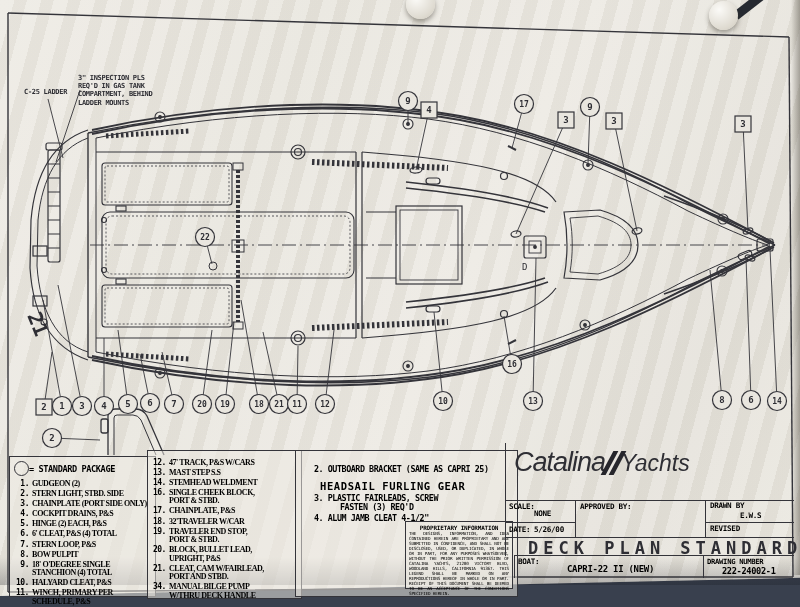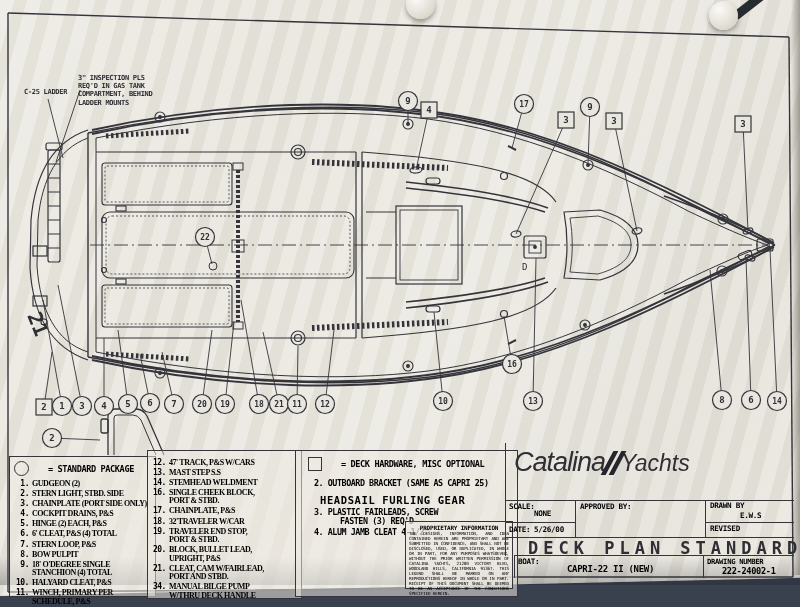--- a/index.html
+++ b/index.html
@@ -21,21 +21,21 @@
       background:radial-gradient(circle at 35% 30%,#fbfaf7,#dedad0 70%,#c9c4b8);
       box-shadow:0 3px 5px rgba(60,55,45,.45);}
   .pinstripe{position:absolute;width:44px;height:9px;background:#262a31;transform:rotate(-38deg);}
   svg{position:absolute;left:0;top:0;}
   .ink{stroke:#34343a;fill:none;}
   text{fill:#2e2e34;}
   
   .tb{position:absolute;color:#2e2e34;}
   .note{font-size:7px;line-height:8.2px;letter-spacing:-.3px;font-weight:bold;}
   .legendbox{position:absolute;border:1.2px solid #34343a;background:rgba(236,233,226,.55);}
-  .lg-head{display:flex;align-items:center;gap:19px;font-size:8.6px;font-weight:bold;letter-spacing:-.4px;}
+  .lg-head{display:flex;align-items:center;gap:0;font-size:8.6px;font-weight:bold;letter-spacing:-.4px;}
   .sym-circle{width:13px;height:13px;border:1.3px solid #34343a;border-radius:50%;flex:0 0 auto;}
   .sym-square{width:12px;height:12px;border:1.3px solid #34343a;flex:0 0 auto;}
   .li{display:flex;font-size:8px;line-height:8.5px;letter-spacing:-.45px;font-weight:bold;margin-top:1.6px;}
   .li .num{width:15px;text-align:right;margin-right:3px;flex:0 0 auto;}
   .li .txt{white-space:pre-line;font-family:Liberation Serif, serif;}
   .hfg{font-size:10.5px;font-weight:bold;letter-spacing:.6px;}
   
   #propbox{position:absolute;border:1px solid #34343a;background:rgba(236,233,226,.7);padding:2px 3px;}
   #propbox .pt{font-size:6px;text-align:center;letter-spacing:-.2px;font-weight:bold;}
   #propbox .pb{font-size:4.3px;line-height:5px;text-align:justify;letter-spacing:-.2px;}
@@ -451,24 +451,20 @@
         </div>
         <div class="li">
           <span class="num">34.</span>
           <span class="txt">MANUAL BILGE PUMP
 W/THRU DECK HANDLE</span>
         </div>
       </div>
   </div>
 
   <div class="legendbox" style="left:295px;top:450px;width:211px;height:139px;padding:6px 4px 0 6px;">
-    <div class="lg-head" style="margin-left:6px;">
-      <span class="sym-square"></span>
-      <span>= DECK HARDWARE, MISC OPTIONAL</span>
-    </div>
     <div class="li" style="margin:8px 0 0 12px;font-size:8.4px;">2. OUTBOARD BRACKET (SAME AS CAPRI 25)</div>
     <div class="hfg" style="margin-top:6px;padding-left:18px;">HEADSAIL FURLING GEAR</div>
     <div class="li" style="margin:2px 0 0 12px;font-size:8.4px;">3. PLASTIC FAIRLEADS, SCREW</div>
     <div class="li" style="margin:1px 0 0 38px;font-size:8.4px;">FASTEN (3) REQ'D</div>
     <div class="li" style="margin:2px 0 0 12px;font-size:8.4px;">4. ALUM JAMB CLEAT 4-1/2"</div>
   </div>
 
   <div id="propbox" style="left:405px;top:521px;width:100px;height:62px;">
     <div class="pt">PROPRIETARY INFORMATION</div>
     <div class="pb">THE DESIGNS, INFORMATION, AND IDEA CONTAINED HEREIN ARE PROPRIETARY AND ARE SUBMITTED IN CONFIDENCE, AND SHALL NOT BE DISCLOSED, USED, OR DUPLICATED, IN WHOLE OR IN PART, FOR ANY PURPOSES WHATSOEVER, WITHOUT THE PRIOR WRITTEN PERMISSION OF CATALINA YACHTS, 21200 VICTORY BLVD, WOODLAND HILLS, CALIFORNIA 91367. THIS LEGEND SHALL BE MARKED ON ANY REPRODUCTIONS HEREOF IN WHOLE OR IN PART. RECEIPT OF THIS DOCUMENT SHALL BE DEEMED TO BE AN ACCEPTANCE OF THE CONDITIONS SPECIFIED HEREIN.</div>

